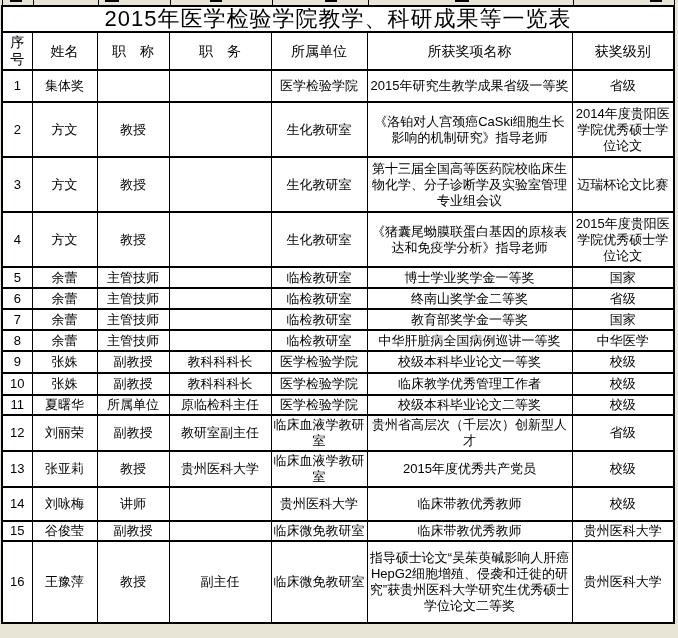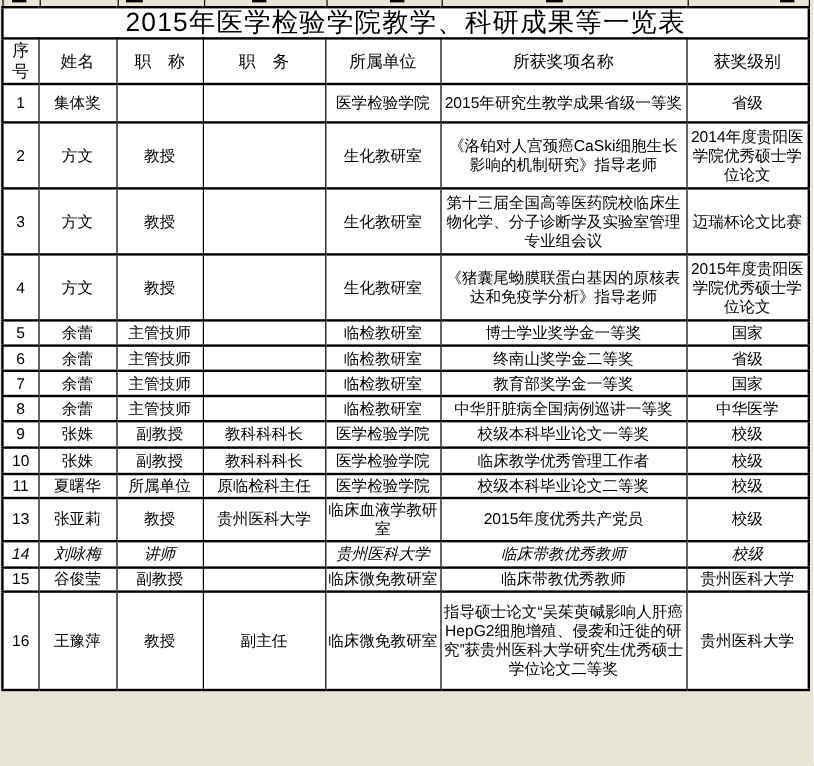--- a/index.html
+++ b/index.html
@@ -206,29 +206,38 @@
         <tr style="height: 20px;">
           <td>11</td>
           <td>夏曙华</td>
           <td>所属单位</td>
           <td>原临检科主任</td>
           <td>医学检验学院</td>
           <td>校级本科毕业论文二等奖</td>
           <td>校级</td>
         </tr>
         <tr style="height: 35px;">
+          <td>12</td>
+          <td>刘丽荣</td>
+          <td>副教授</td>
+          <td>教研室副主任</td>
+          <td>临床血液学教研室</td>
+          <td>贵州省高层次（千层次）创新型人才</td>
+          <td>省级</td>
+        </tr>
+        <tr style="height: 35px;">
           <td>13</td>
           <td>张亚莉</td>
           <td>教授</td>
           <td>贵州医科大学</td>
           <td>临床血液学教研室</td>
           <td>2015年度优秀共产党员</td>
           <td>校级</td>
         </tr>
-        <tr style="height: 22px; font-style: italic;">
+        <tr style="height: 34px;">
           <td>14</td>
           <td>刘咏梅</td>
           <td>讲师</td>
           <td></td>
           <td>贵州医科大学</td>
           <td>临床带教优秀教师</td>
           <td>校级</td>
         </tr>
         <tr style="height: 20px;">
           <td>15</td>

